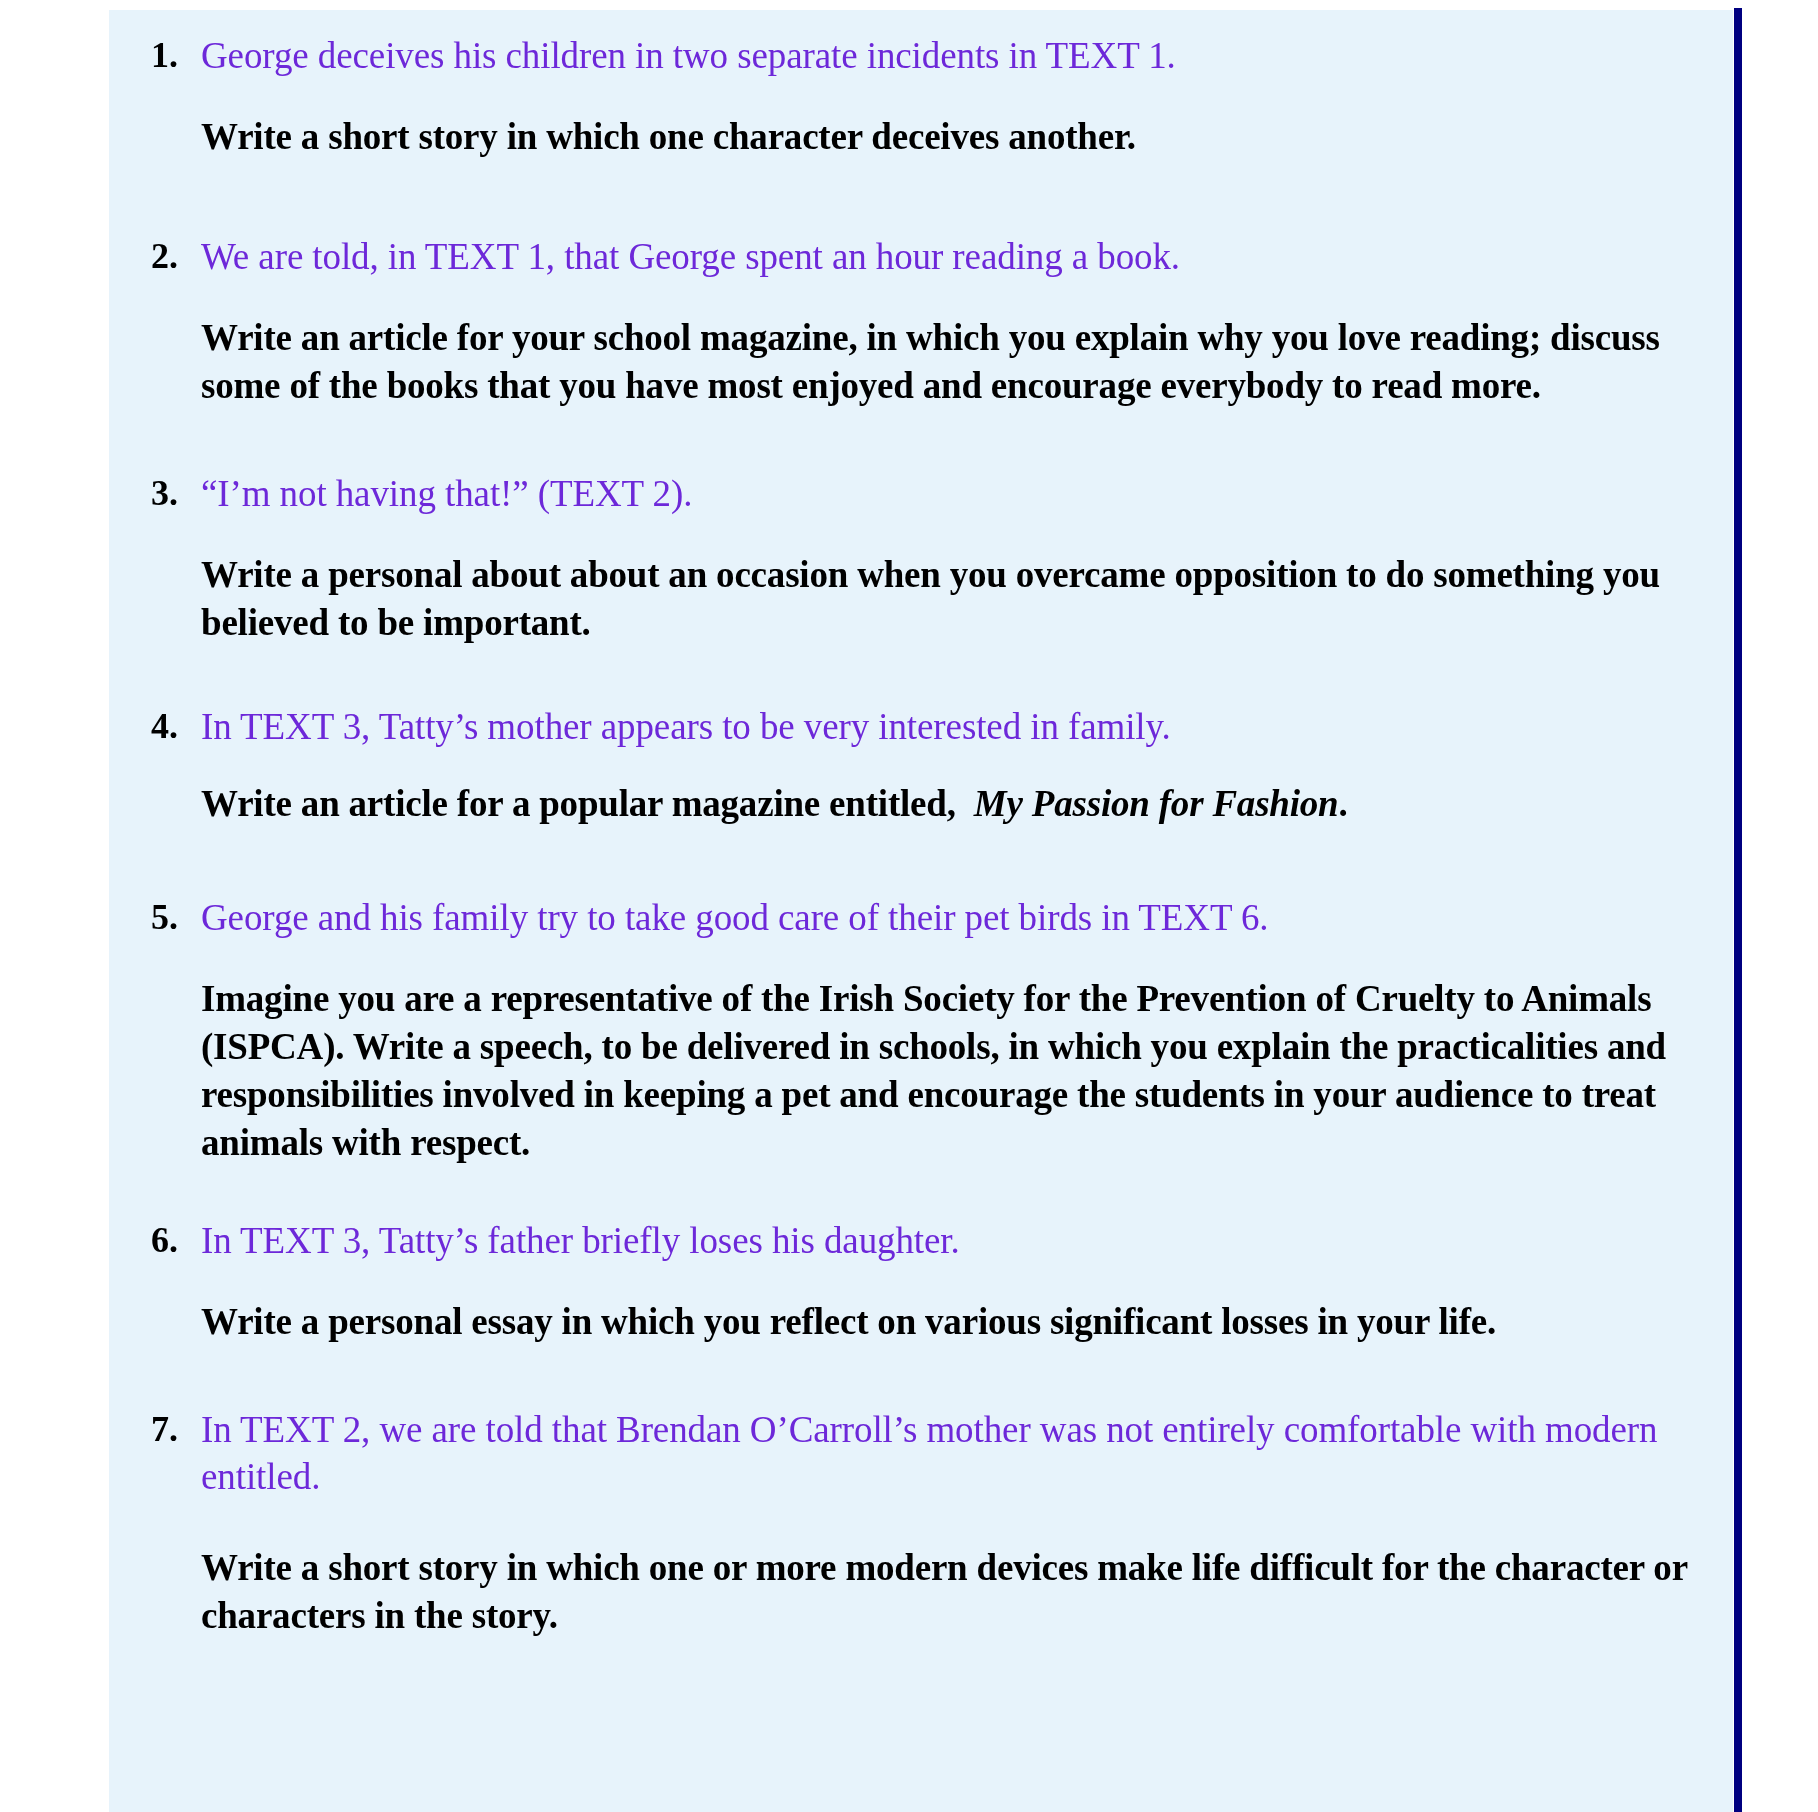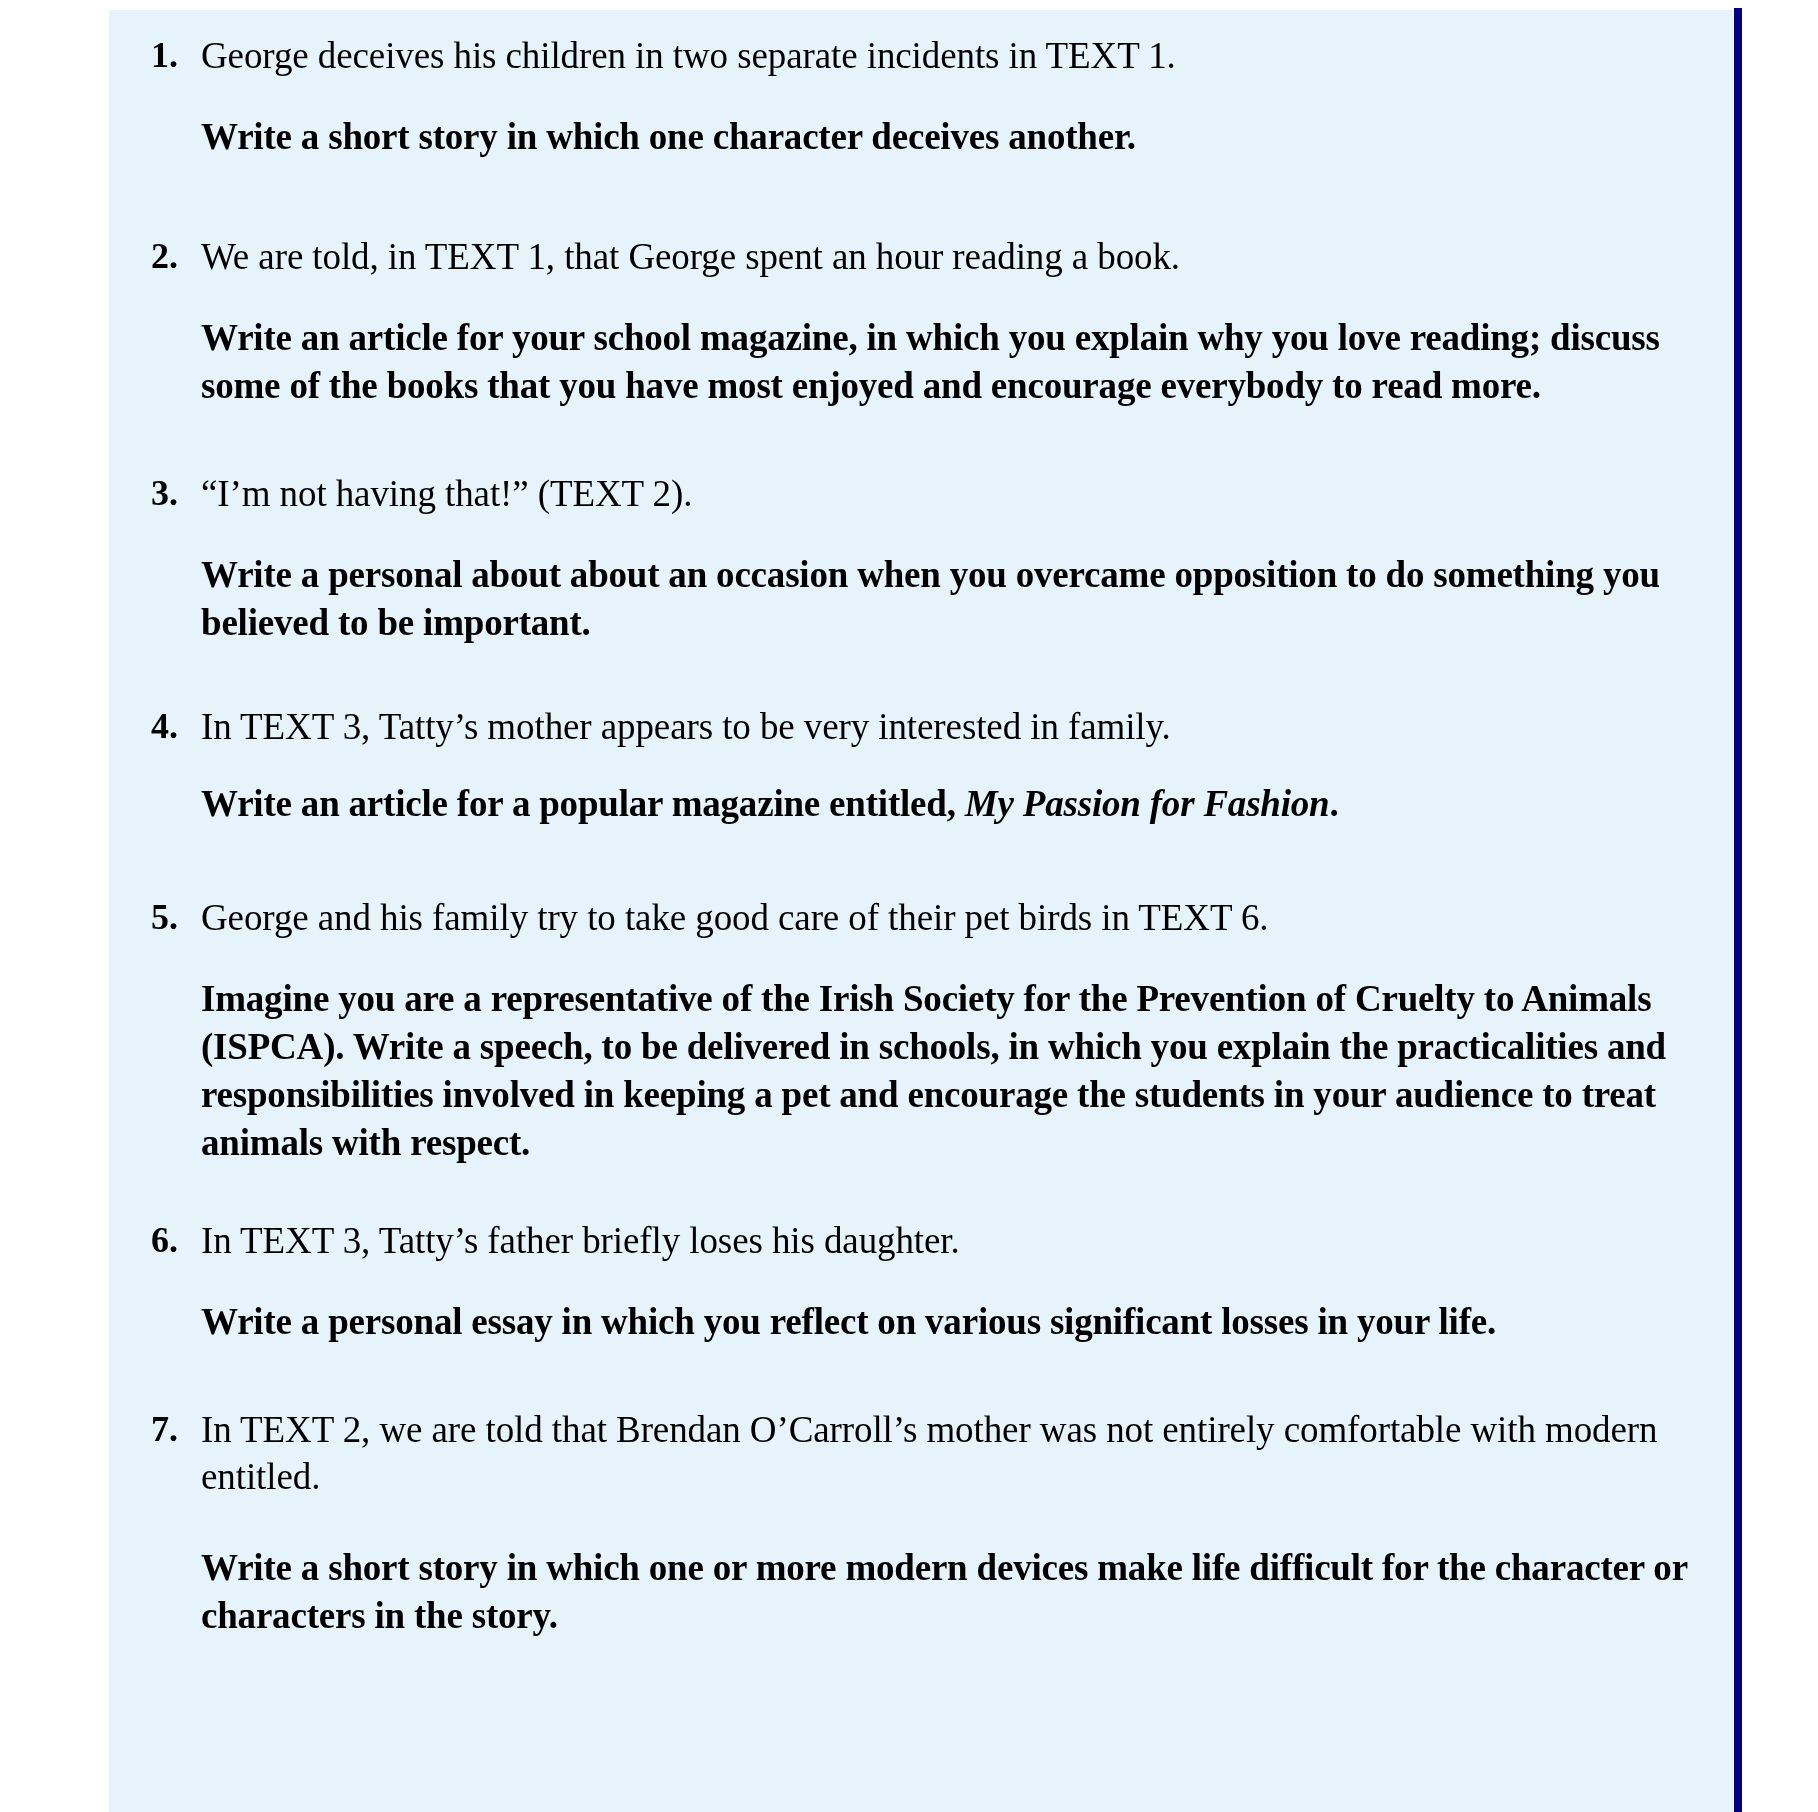--- a/index.html
+++ b/index.html
@@ -76,37 +76,38 @@
   .q-body {
     flex: 1 1 auto;
     padding-right: 42px;
     box-sizing: border-box;
   }
 
   .q-prompt {
     font-size: 37px;
     line-height: 47px;
     font-weight: normal;
-    color: #000000;
+    color: #6d28d9;
     margin: 0;
     letter-spacing: -0.1px;
   }
 
   .q-task {
     font-size: 37px;
     line-height: 48px;
     font-weight: bold;
     color: #000000;
     margin: 0;
     letter-spacing: -0.2px;
   }
 
   .q-task em {
     font-style: italic;
     font-weight: bold;
+    margin-left: 9px;
   }
 
   
   .sp-top-1   { padding-top: 22px; }
   .gap-30 { height: 30px; }
   .gap-34 { height: 34px; }
   .gap-44 { height: 44px; }
   .gap-50 { height: 50px; }
   .gap-56 { height: 56px; }
   .gap-60 { height: 60px; }

